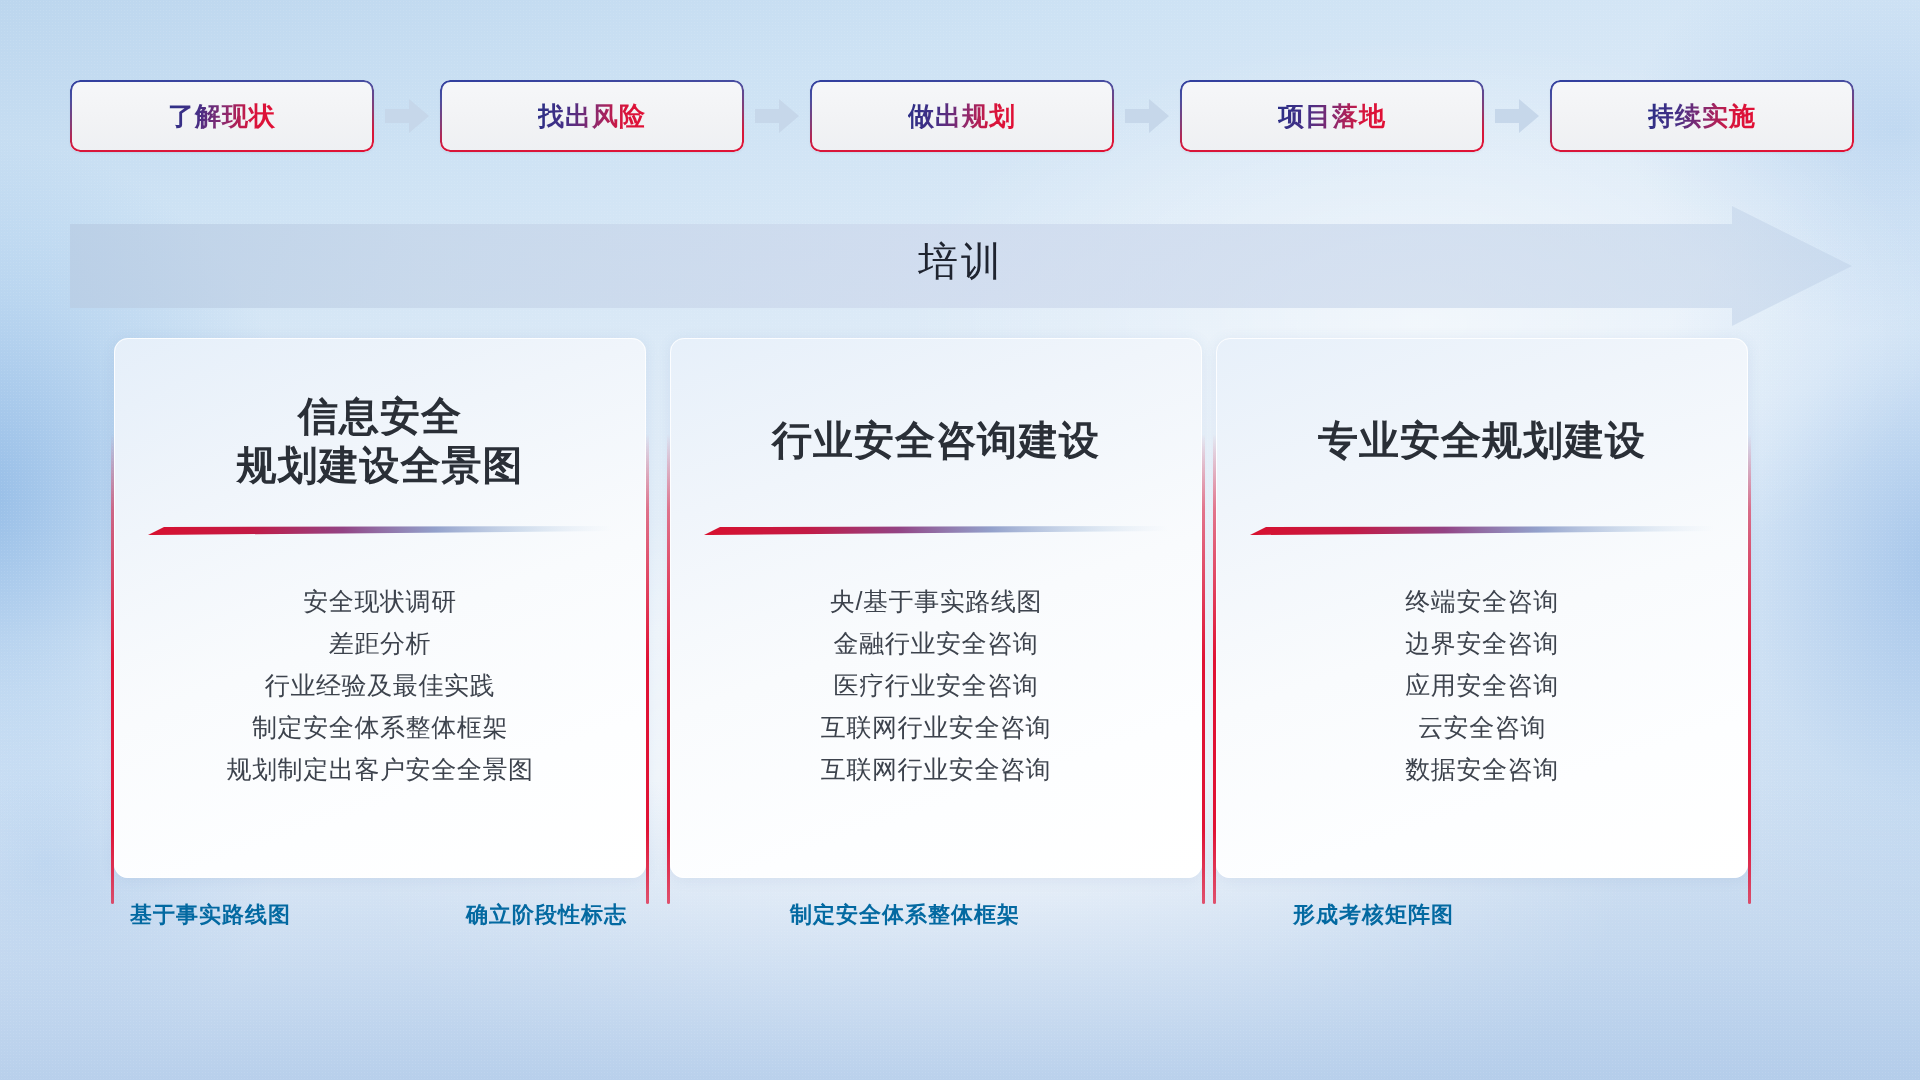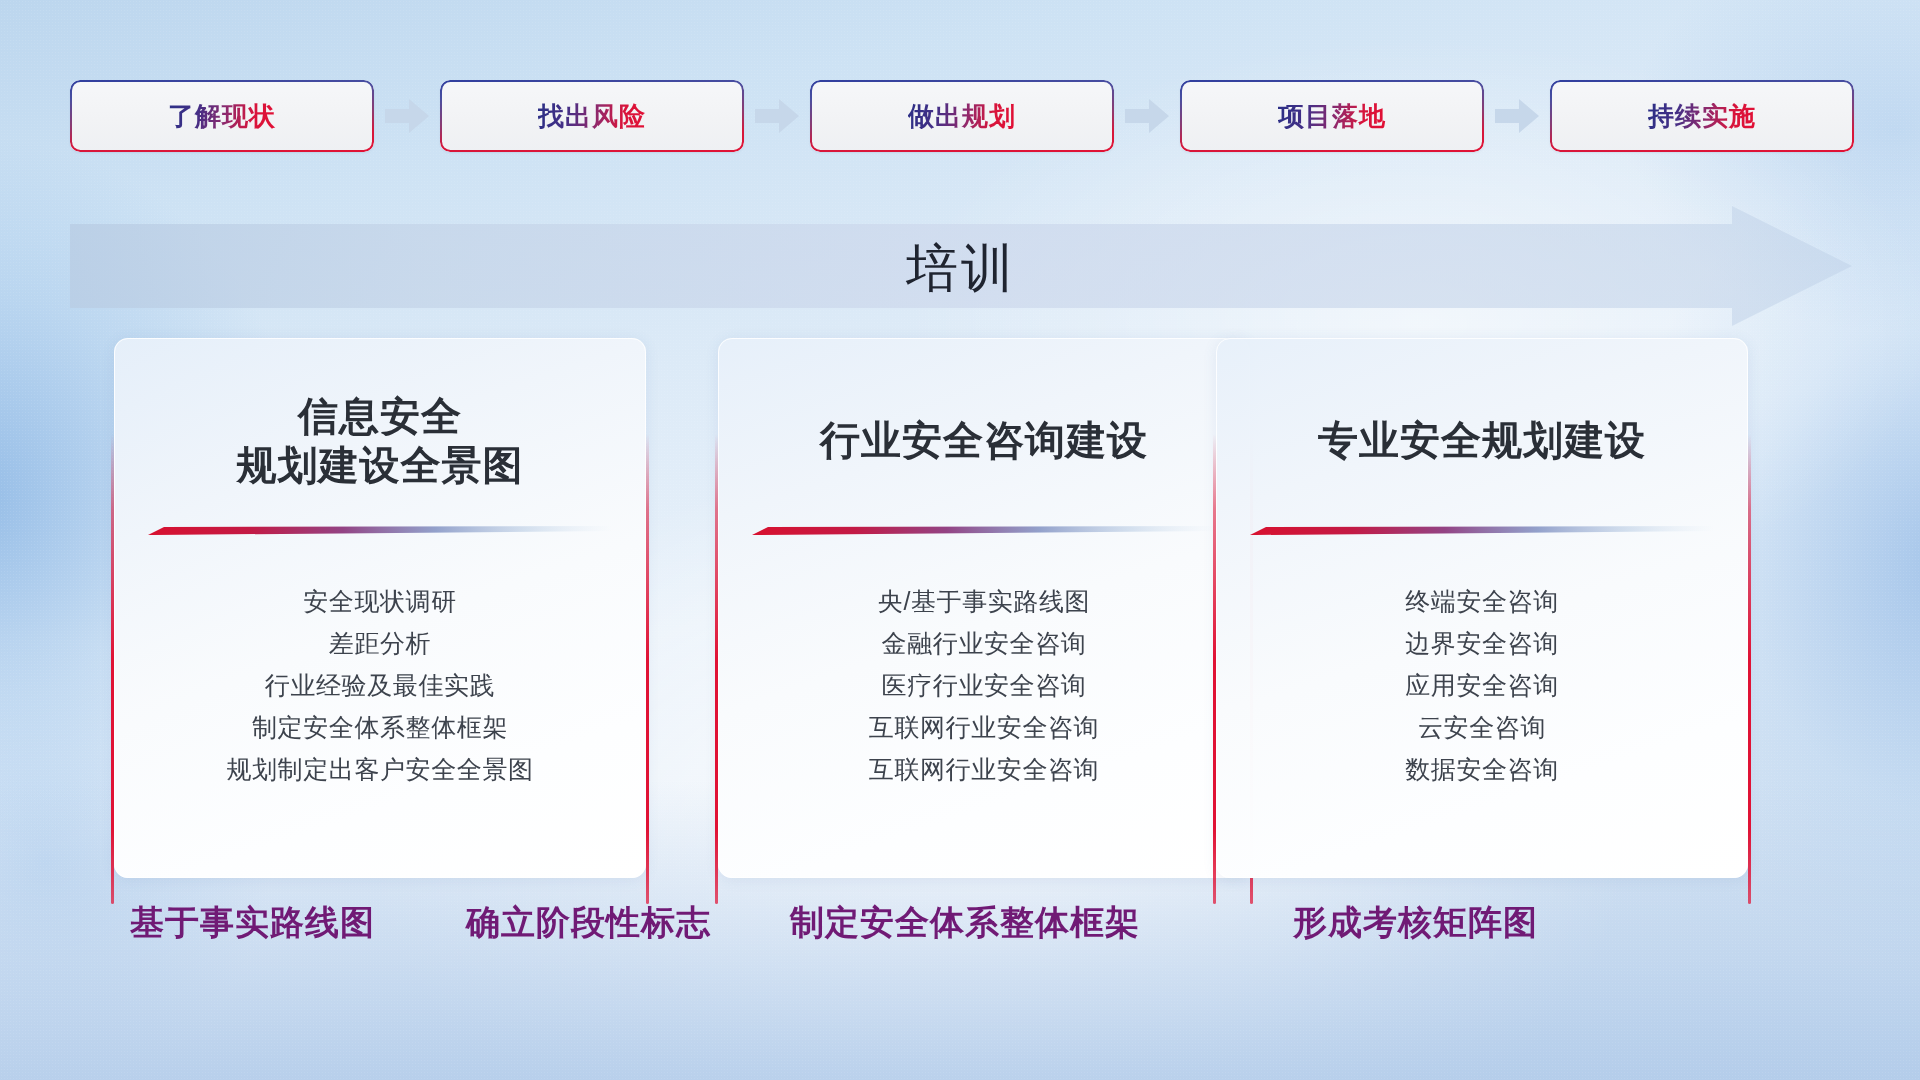--- a/index.html
+++ b/index.html
@@ -106,21 +106,21 @@
   .training-band {
     position: absolute;
     left: 70px; top: 206px;
     width: 1782px; height: 120px;
   }
   .training-band svg { display:block; width:100%; height:100%; }
   .training-text {
     position: absolute;
     left: 0; right: 0; top: 28px;
     text-align: center;
-    font-size: 52px;
+    font-size: 40px;
     font-weight: 400;
     color: #1f2430;
     letter-spacing: 3px;
   }
 
   
   .cards {
     position: absolute;
     left: 0; top: 338px;
     width: 1920px; height: 456px;
@@ -152,21 +152,21 @@
     position: absolute;
     left: -3px; top: 96px;
     width: 3px; height: 470px;
     border-radius: 2px;
     background: linear-gradient(180deg, rgba(224,18,53,0) 0%, rgba(224,18,53,.55) 16%, #e01235 48%, #e01235 84%, rgba(224,18,53,.7) 100%);
   }
   .card-redline.right {
     left: auto; right: -3px;
   }
   .card-1 { left: 114px; }
-  .card-2 { left: 718px; }
+  .card-2 { left: 670px; }
   .card-3 { left: 1216px; }
 
   .card-title {
     position: absolute;
     left: 0; right: 0;
     text-align: center;
     font-size: 40px;
     font-weight: 700;
     color: #2a2f37;
     line-height: 1.22;
@@ -203,23 +203,23 @@
 
   
   .footnotes {
     position: absolute;
     left: 0; top: 900px;
     width: 1920px; height: 50px;
   }
   .footnote {
     position: absolute;
     top: 0;
-    font-size: 34px;
+    font-size: 22px;
     font-weight: 700;
-    color: #701a75;
+    color: #0369a1;
     letter-spacing: 1px;
     white-space: nowrap;
   }
   .fn-0 { left: 130px; }
   .fn-1 { left: 466px; }
   .fn-2 { left: 790px; }
   .fn-3 { left: 1293px; text-align: right; }
 </style>
 </head>
 <body>

